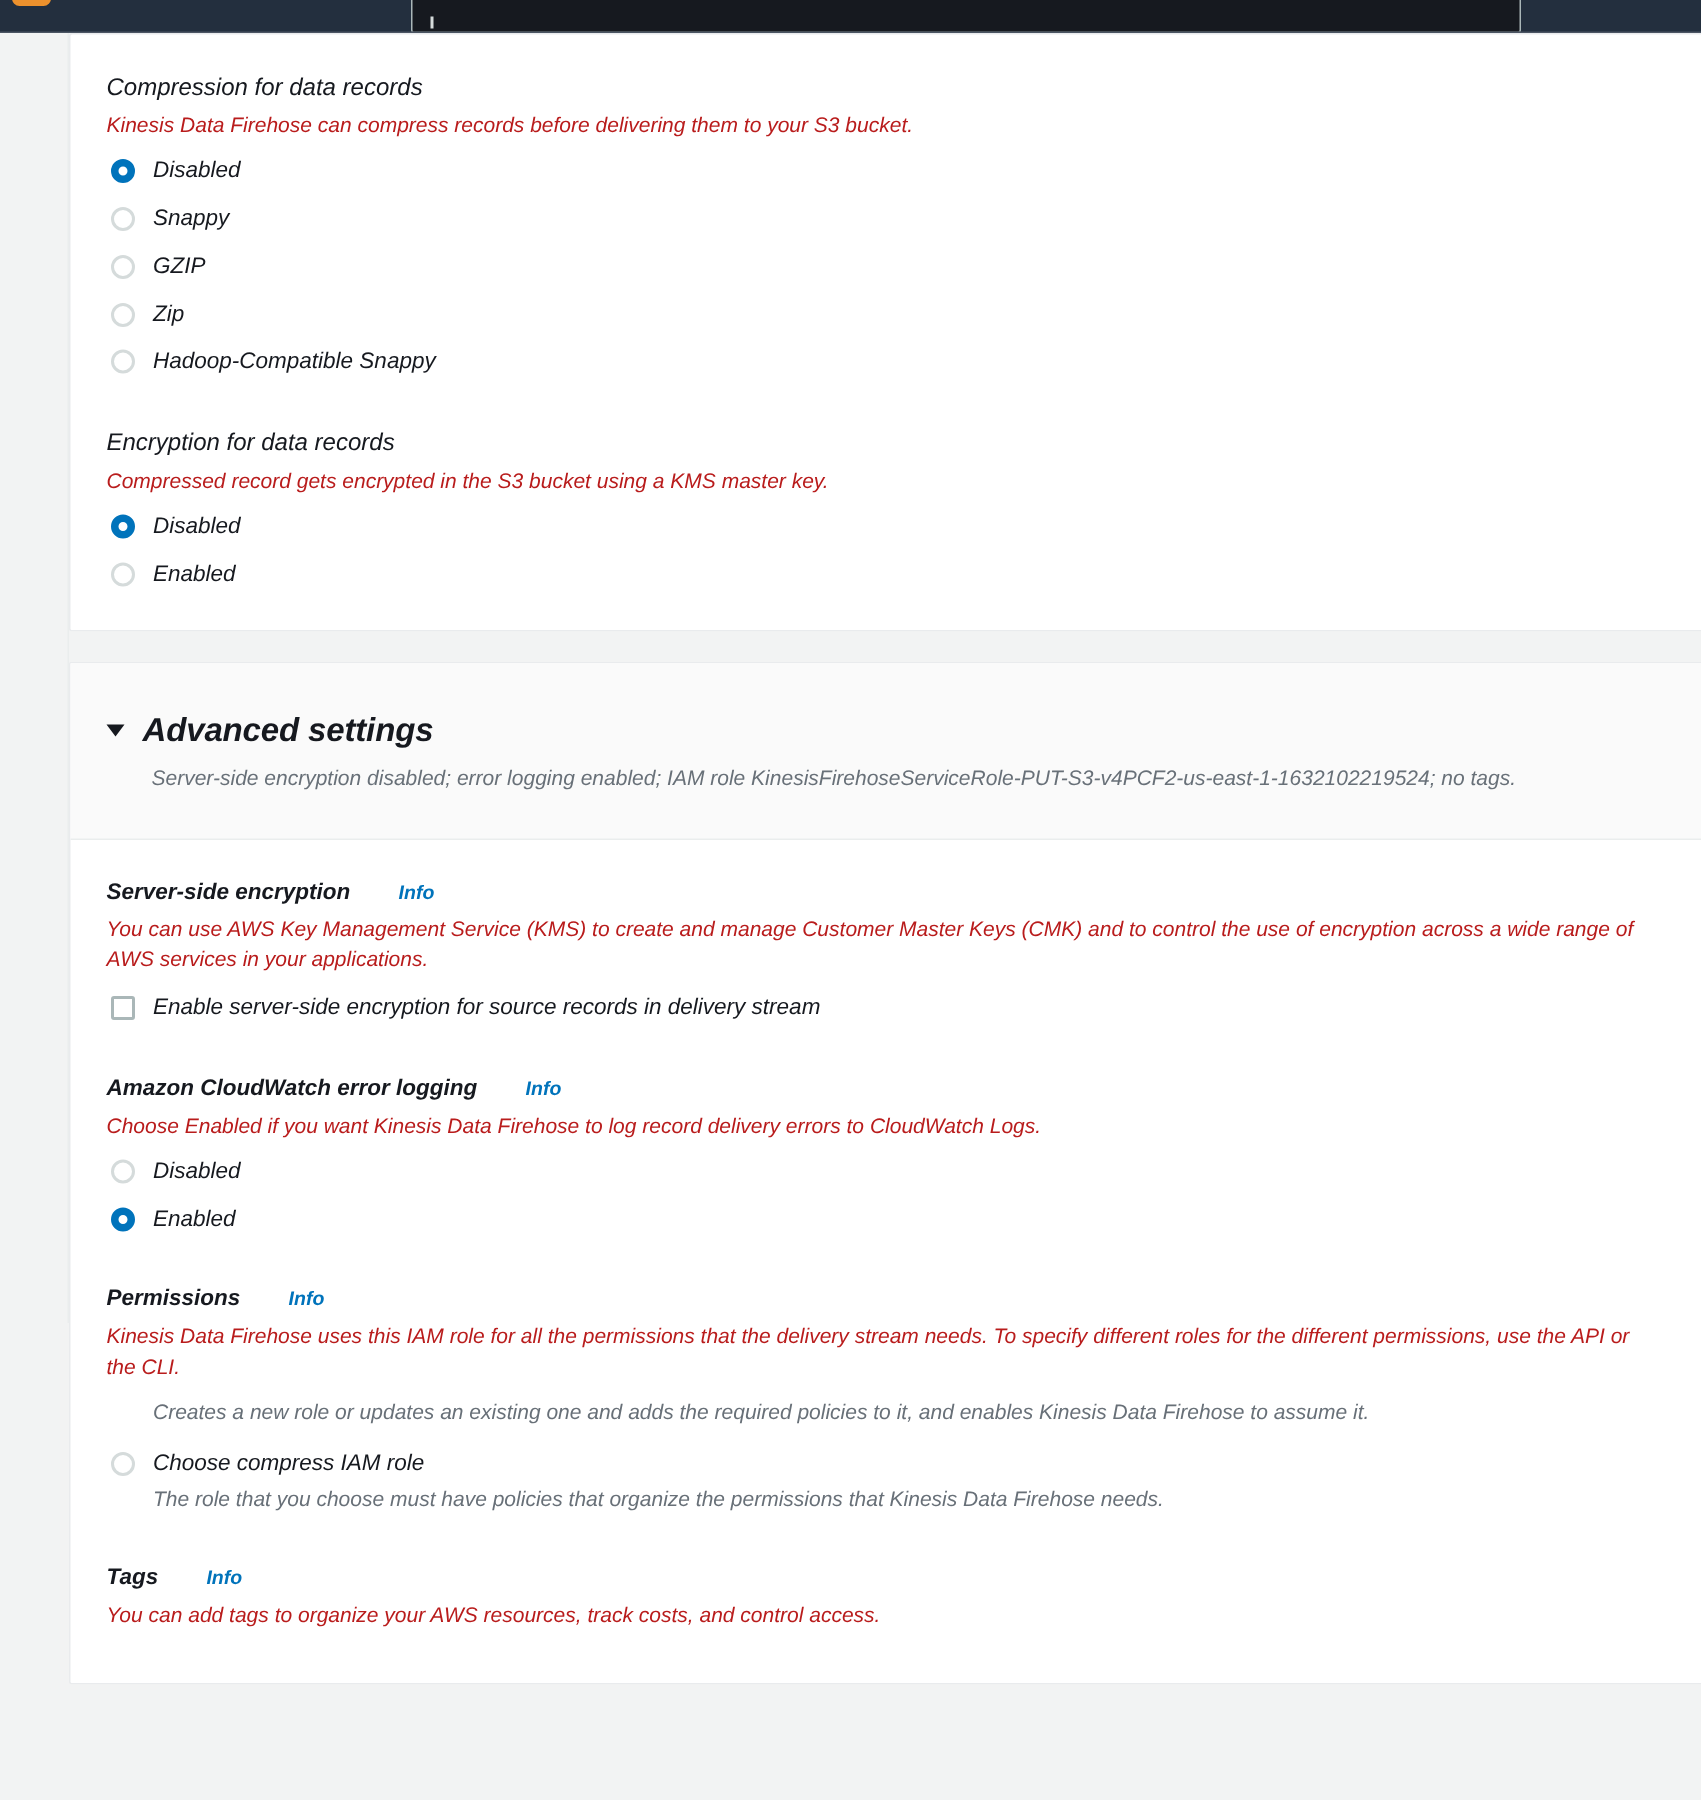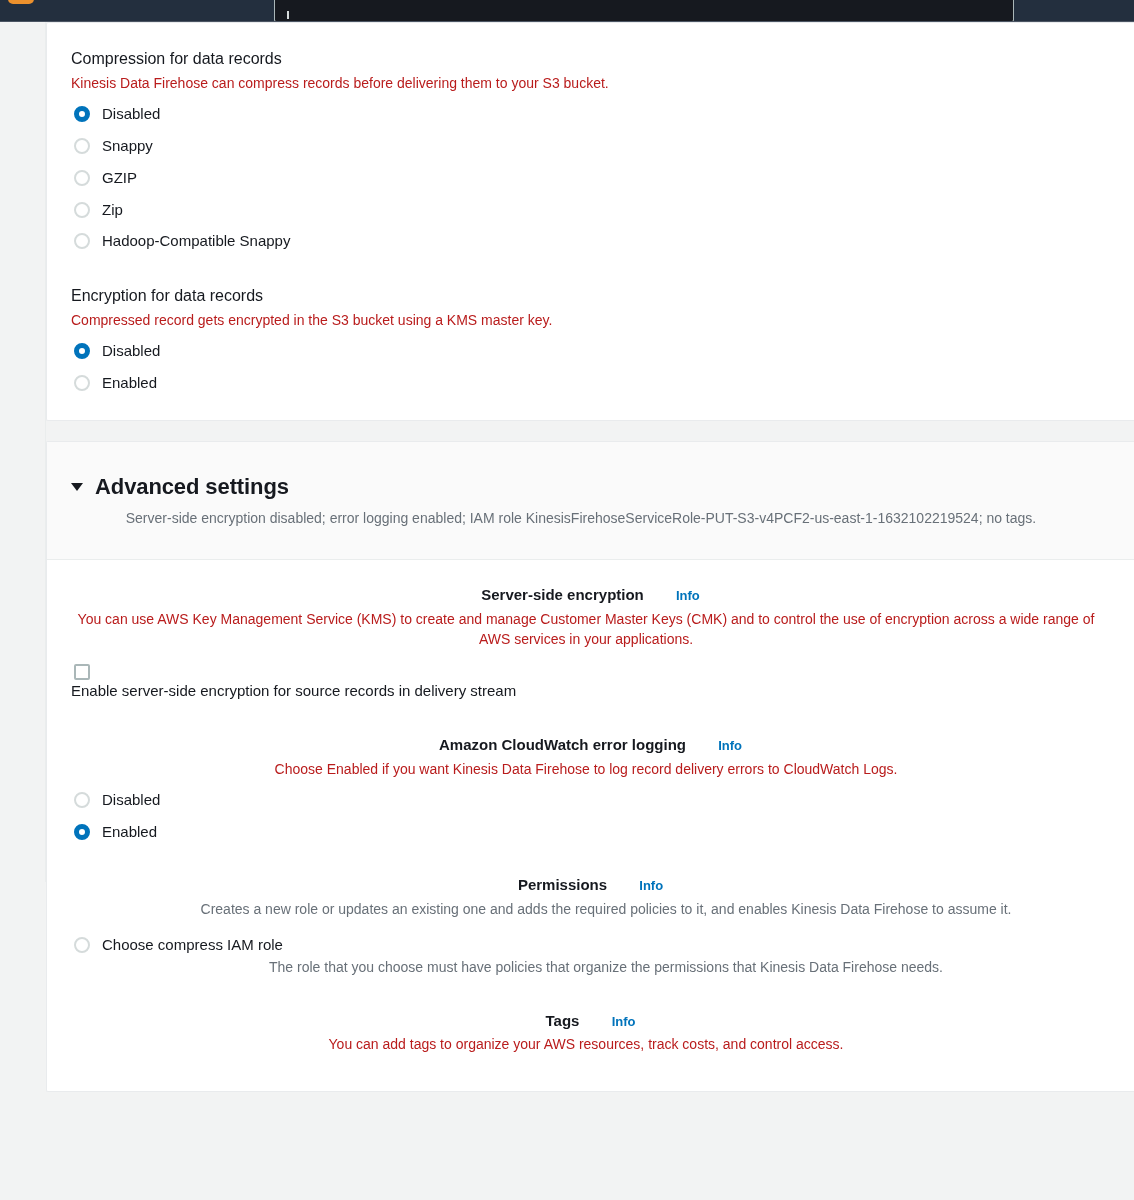--- a/index.html
+++ b/index.html
@@ -58,20 +58,21 @@
     width: 2px;
     height: 8px;
     background: #d5dbdb;
   }
 
   
   .page {
     position: relative;
     height: 860px;
     background: #f2f3f3;
+    font-style: italic;
   }
   .gutter {
     position: absolute;
     left: 0; top: 0;
     width: 46px;
     height: 100%;
     background: #f2f3f3;
     border-right: 1px solid #eaeded;
   }
 
@@ -82,21 +83,21 @@
     right: 0;
   }
 
   
   .card {
     background: #ffffff;
     border: 1px solid #e9ebed;
     border-right: none;
     border-radius: 2px 0 0 2px;
   }
-  .card + .card { margin-top: 20px; text-align: center; }
+  .card + .card { margin-top: 20px; }
 
   .card-body { padding: 0 24px 26px 24px; }
 
   
   .field-group { padding-top: 24px; }
   .field-group:first-child { padding-top: 26px; }
 
   .field-title {
     font-size: 15px;
     font-weight: 700;
@@ -156,21 +157,20 @@
     max-width: 1020px;
   }
   .radio-label b { font-weight: 700; }
 
   
   .check-row {
     display: flex;
     align-items: flex-start;
     margin-top: 12px;
     cursor: pointer;
-    flex-direction: column;
   }
   .checkbox {
     flex: 0 0 auto;
     width: 16px; height: 16px;
     border: 2px solid #aab7b8;
     border-radius: 2px;
     background: #fff;
     margin: 3px 12px 0 3px;
   }
 
@@ -309,20 +309,21 @@
             <span class="radio checked"></span>
             <span class="radio-label">Enabled</span>
           </label>
         </div>
 
         <div class="field-group" style="padding-top:34px">
           <div class="field-title">
             <span>Permissions</span>
             <a class="info-link">Info</a>
           </div>
+          <div class="field-desc">Kinesis Data Firehose uses this IAM role for all the permissions that the delivery stream needs. To specify different roles for the different permissions, use the API or the CLI.</div>
 
           <div class="radio-sub">Creates a new role or updates an existing one and adds the required policies to it, and enables Kinesis Data Firehose to assume it.</div>
 
           <label class="radio-row" style="margin-top:14px">
             <span class="radio"></span>
             <span class="radio-label">Choose compress IAM role</span>
           </label>
           <div class="radio-sub">The role that you choose must have policies that organize the permissions that Kinesis Data Firehose needs.</div>
         </div>
 

